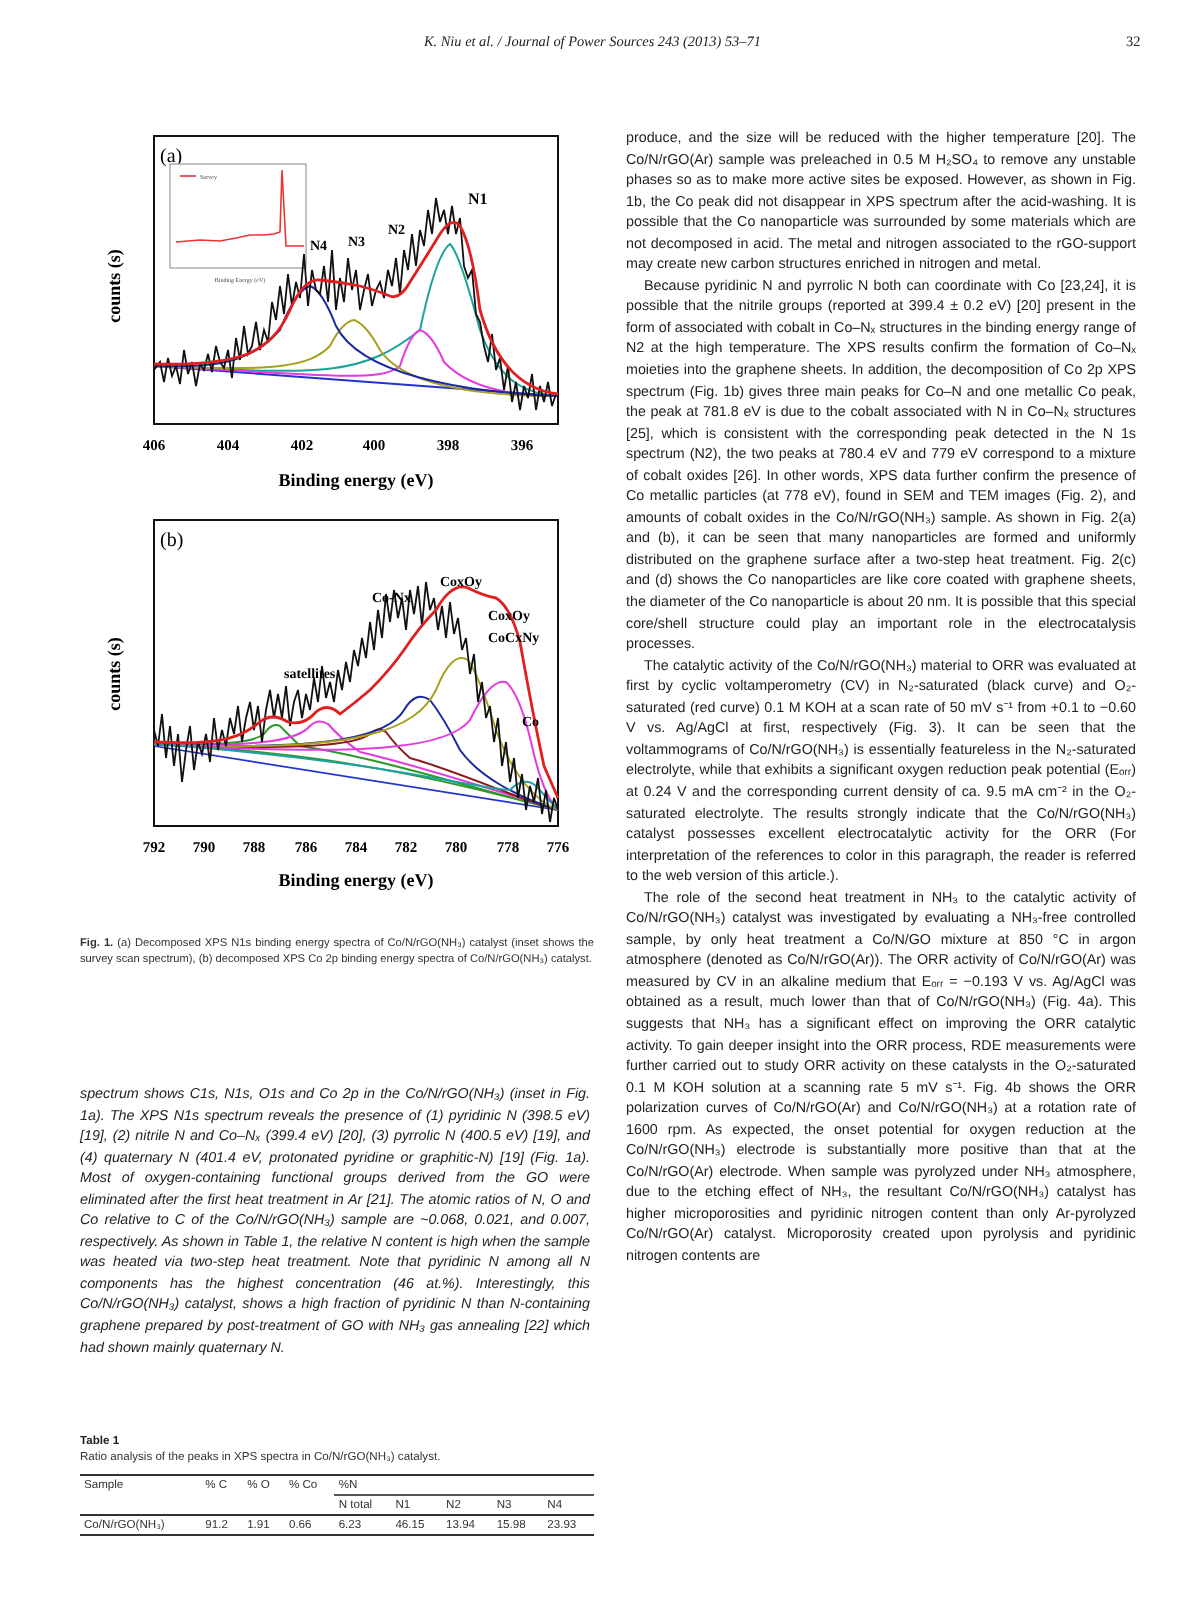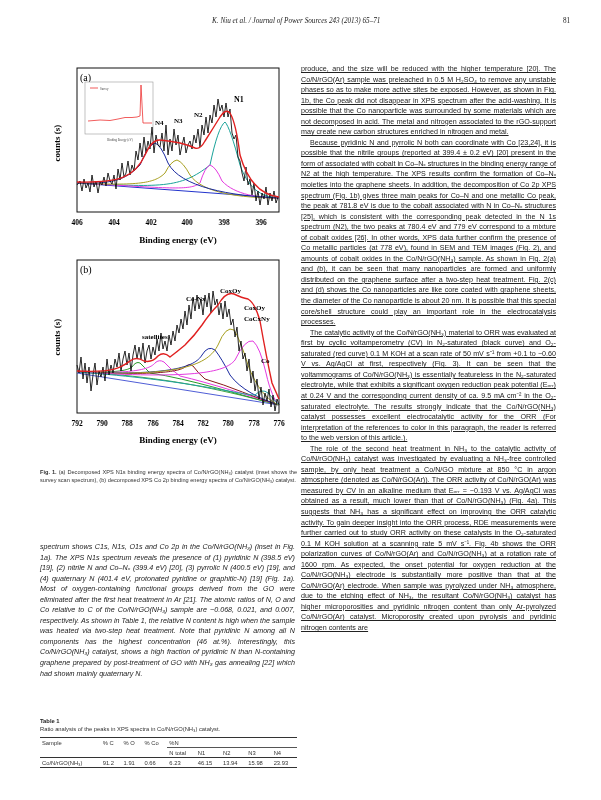--- a/index.html
+++ b/index.html
@@ -4,40 +4,40 @@
 <style>
   html, body { margin:0; padding:0; background:#fff; }
   body { width:601px; height:800px; position:relative; overflow:hidden; font-family:"Liberation Serif", serif; color:#222; }
   .header { position:absolute; top:17px; left:0; width:601px; height:12px; font-size:7.2px; font-style:italic; }
   .header .center { position:absolute; left:212px; top:0; }
   .header .page { position:absolute; left:563px; top:0; font-style:normal; }
   .col { position:absolute; font-family:"Liberation Sans", sans-serif; font-size:7.15px; line-height:10.55px; text-align:justify; color:#222; }
   .col p { margin:0; }
   .indent { text-indent:9px; }
   .left { left:40px; width:255px; }
-  .right { left:301px; width:255px;text-decoration:underline; }
+  .right { left:313px; width:255px; }
   .fig { position:absolute; left:40px; width:260px; }
   .caption { position:absolute; left:40px; top:469px; width:257px; font-family:"Liberation Sans", sans-serif; font-size:5.6px; line-height:7.8px; color:#333; text-align:justify; }
   .caption b { font-weight:bold; }
   .section-h { font-style:italic; margin:8px 0 9px 0; }
   .tbl-title { position:absolute; left:40px; top:718px; font-family:"Liberation Sans", sans-serif; font-size:5.8px; font-weight:bold; }
   .tbl-cap { position:absolute; left:40px; top:726px; font-family:"Liberation Sans", sans-serif; font-size:5.8px; color:#333; }
   table.t1 { position:absolute; left:40px; top:737px; width:257px; border-collapse:collapse; font-family:"Liberation Sans", sans-serif; font-size:5.8px; color:#333; }
   table.t1 td { padding:1.5px 2px; white-space:nowrap; }
   .bt { border-top:1px solid #333; }
   .bb { border-bottom:1px solid #333; }
   .bbt { border-bottom:0.6px solid #555; }
   svg text { font-family:"Liberation Serif", serif; }
 </style>
 </head>
 <body>
 
 <div class="header">
-  <span class="center">K. Niu et al. / Journal of Power Sources 243 (2013) 65–71</span>
-  <span class="page">81</span>
+  <span class="center">K. Niu et al. / Journal of Power Sources 243 (2013) 53–71</span>
+  <span class="page">32</span>
 </div>
 
 <div class="fig" style="top:55px;height:200px;">
   <svg width="260" height="200" viewBox="0 0 260 200">
     <rect x="37" y="13" width="202" height="144" fill="none" stroke="#111" stroke-width="1"></rect>
     <text x="40" y="26" font-size="10">(a)</text>
 
     <g>
       <rect x="45" y="27" width="68" height="52" fill="#fff" stroke="#999" stroke-width="0.6"></rect>
       <line x1="50" y1="33" x2="58" y2="33" stroke="#e33" stroke-width="0.8"></line>

